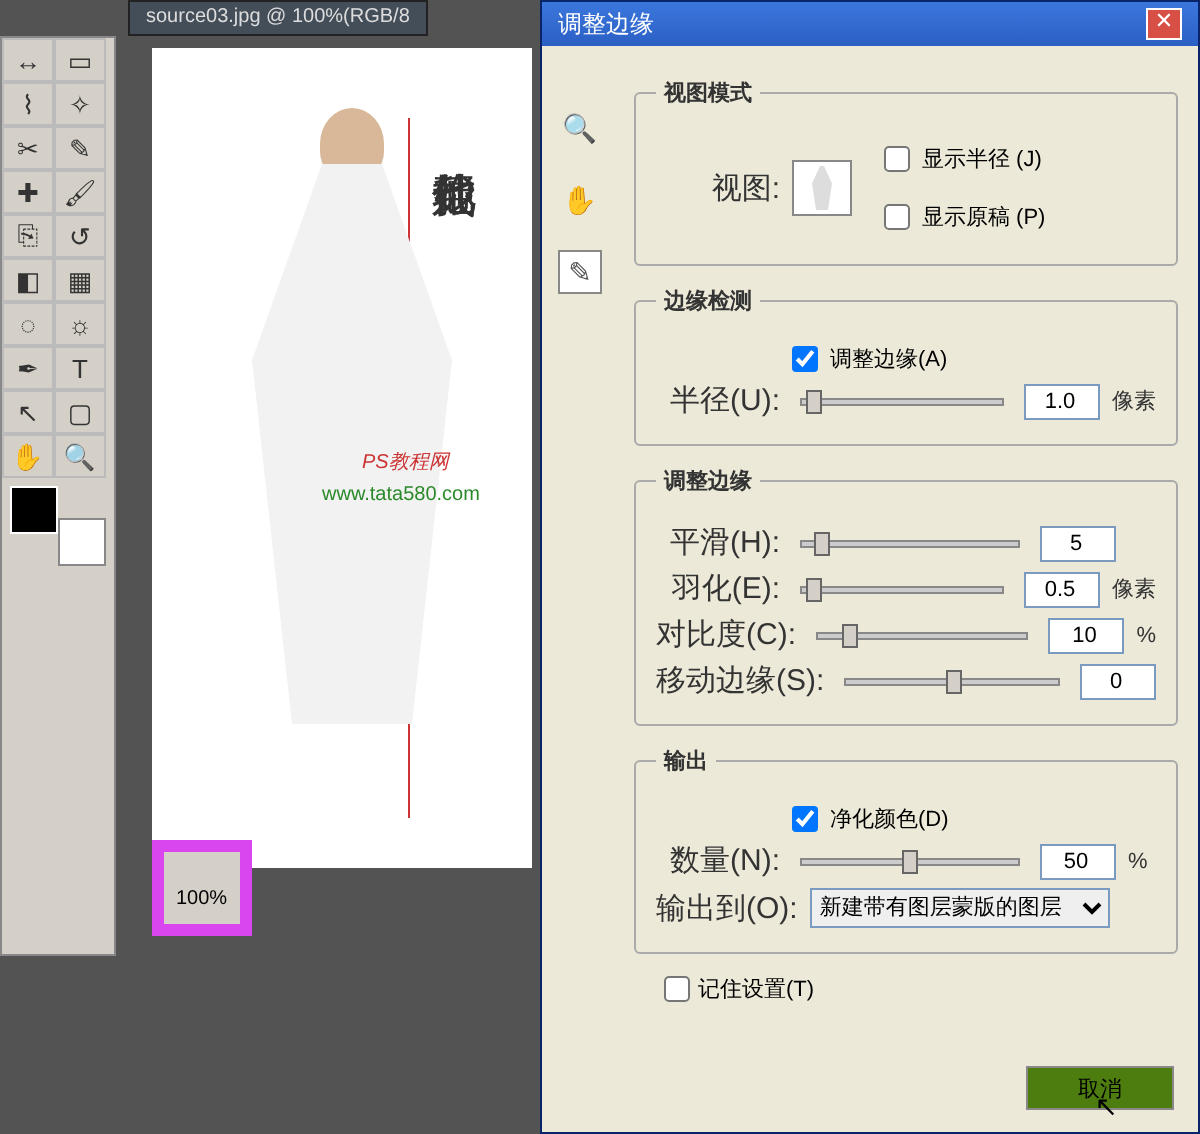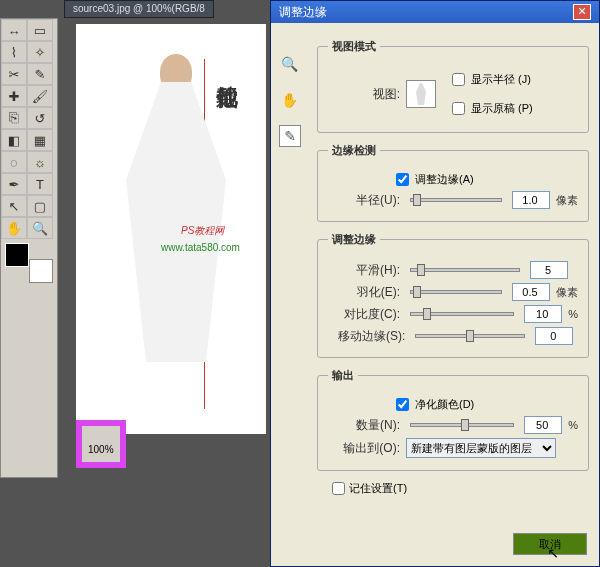--- a/index.html
+++ b/index.html
@@ -33,21 +33,21 @@
 .dlg-close { width: 18px; height: 16px; background: #d85045; color: #fff; text-align: center; font-size: 11px; border: 1px solid #fff; line-height: 13px; }
 .dlg-body { padding: 8px 10px; position: relative; height: 540px; }
 
 .side-tools { position: absolute; left: 8px; top: 30px; display: flex; flex-direction: column; gap: 14px; }
 .side-tool { width: 22px; height: 22px; display: flex; align-items: center; justify-content: center; font-size: 14px; color: #555; }
 .side-tool.sel { border: 1px solid #888; background: #fff; }
 
 fieldset { border: 1px solid #aaa; border-radius: 3px; margin: 8px 0 10px 36px; padding: 10px 10px 8px 10px; }
 legend { font-size: 11px; padding: 0 4px; color: #333; font-weight: bold; }
 .row { display: flex; align-items: center; margin: 4px 0; gap: 6px; }
-.row label { font-size: 12px; color: #333; min-width: 62px; text-align: right; margin-left: 10px; }
+.row label { font-size: 15px; color: #333; min-width: 62px; text-align: right; }
 .thumb { width: 30px; height: 28px; background: #fff; border: 1px solid #888; display: inline-flex; align-items: center; justify-content: center; }
 .thumb-fig { width: 10px; height: 22px; background: #ddd; clip-path: polygon(40% 0, 60% 0, 100% 40%, 80% 100%, 20% 100%, 0 40%); }
 input[type=checkbox] { width: 13px; height: 13px; }
 .chk-label { font-size: 11px; }
 .slider { flex: 1; height: 4px; background: #ccc; border: 1px solid #888; position: relative; margin: 0 4px; max-width: 110px; }
 .slider .knob { position: absolute; width: 8px; height: 12px; background: #d4d0c8; border: 1px solid #666; top: -5px; }
 .val-input { width: 38px; height: 18px; border: 1px solid #7a9ac0; font-size: 11px; text-align: center; padding-right: 2px; }
 .unit { font-size: 11px; color: #333; }
 select { width: 150px; height: 20px; font-size: 11px; border: 1px solid #7a9ac0; }
 

